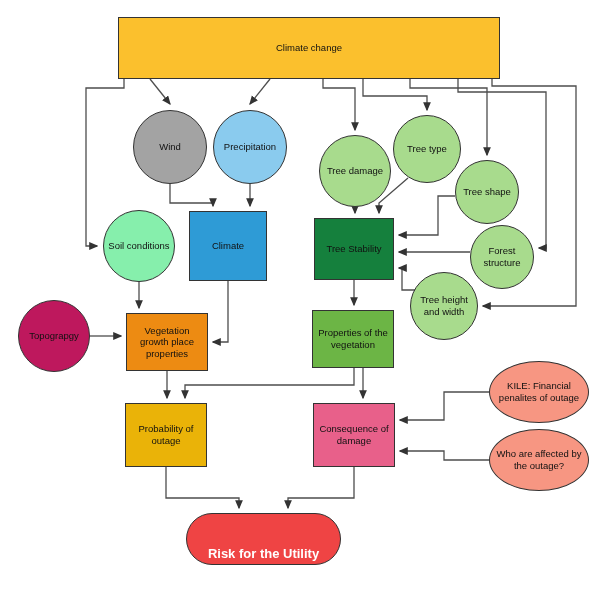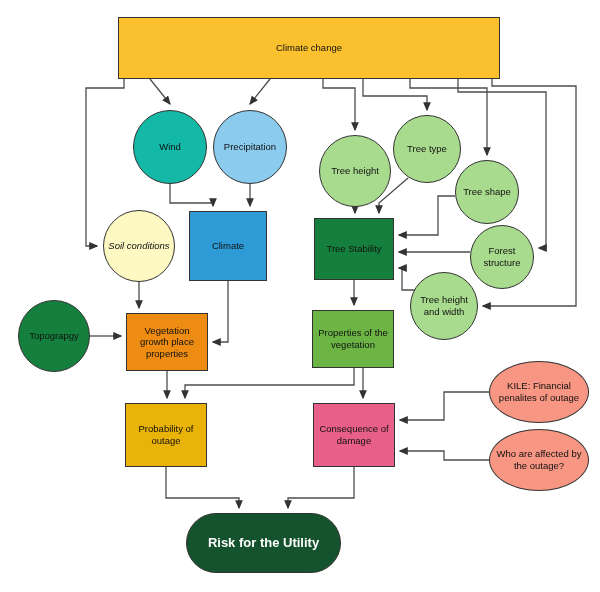--- a/index.html
+++ b/index.html
@@ -99,61 +99,61 @@
       <path d="M166,467 L166,498 L239,498 L239,508"></path>
 
       <path d="M354,467 L354,498 L288,498 L288,508"></path>
     </g>
   </svg>
 
   <div class="node rect" style="left:118px;top:17px;width:382px;height:62px;background:#FBC02D;">
     <span>Climate change</span>
   </div>
 
-  <div class="node circle" style="left:133px;top:110px;width:74px;height:74px;background:#14b8a6;">
+  <div class="node circle" style="left:133px;top:110px;width:74px;height:74px;background:#a3a3a3;">
     <span>Wind</span>
   </div>
 
   <div class="node circle" style="left:213px;top:110px;width:74px;height:74px;background:#8ACBEE;">
     <span>Precipitation</span>
   </div>
 
   <div class="node circle" style="left:319px;top:135px;width:72px;height:72px;background:#A8DB8D;">
-    <span>Tree height</span>
+    <span>Tree damage</span>
   </div>
 
   <div class="node circle" style="left:393px;top:115px;width:68px;height:68px;background:#A8DB8D;">
     <span>Tree type</span>
   </div>
 
   <div class="node circle" style="left:455px;top:160px;width:64px;height:64px;background:#A8DB8D;">
     <span>Tree shape</span>
   </div>
 
-  <div class="node circle" style="left:103px;top:210px;width:72px;height:72px;background:#fef9c3;font-style:italic;">
+  <div class="node circle" style="left:103px;top:210px;width:72px;height:72px;background:#86efac;">
     <span>Soil conditions</span>
   </div>
 
   <div class="node rect" style="left:189px;top:211px;width:78px;height:70px;background:#2E9BD6;">
     <span>Climate</span>
   </div>
 
   <div class="node rect" style="left:314px;top:218px;width:80px;height:62px;background:#15803d;">
     <span>Tree Stability</span>
   </div>
 
   <div class="node circle" style="left:470px;top:225px;width:64px;height:64px;background:#A8DB8D;">
     <span>Forest structure</span>
   </div>
 
   <div class="node circle" style="left:410px;top:272px;width:68px;height:68px;background:#A8DB8D;">
     <span>Tree height and width</span>
   </div>
 
-  <div class="node circle" style="left:18px;top:300px;width:72px;height:72px;background:#15803d;">
+  <div class="node circle" style="left:18px;top:300px;width:72px;height:72px;background:#be185d;">
     <span>Topograpgy</span>
   </div>
 
   <div class="node rect" style="left:126px;top:313px;width:82px;height:58px;background:#ED8B12;">
     <span>Vegetation growth place properties</span>
   </div>
 
   <div class="node rect" style="left:312px;top:310px;width:82px;height:58px;background:#6CB545;">
     <span>Properties of the vegetation</span>
   </div>
@@ -167,17 +167,17 @@
   </div>
 
   <div class="node ellipse" style="left:489px;top:361px;width:100px;height:62px;background:#F79682;">
     <span>KILE: Financial penalites of outage</span>
   </div>
 
   <div class="node ellipse" style="left:489px;top:429px;width:100px;height:62px;background:#F79682;">
     <span>Who are affected by the outage?</span>
   </div>
 
-  <div class="node stadium big-red" style="left:186px;top:513px;width:155px;height:60px;background:#14532d;">
+  <div class="node stadium big-red" style="left:186px;top:513px;width:155px;height:52px;background:#ef4444;align-items:flex-end;">
     <span>Risk for the Utility</span>
   </div>
 
 </div>
 
 </body></html>

